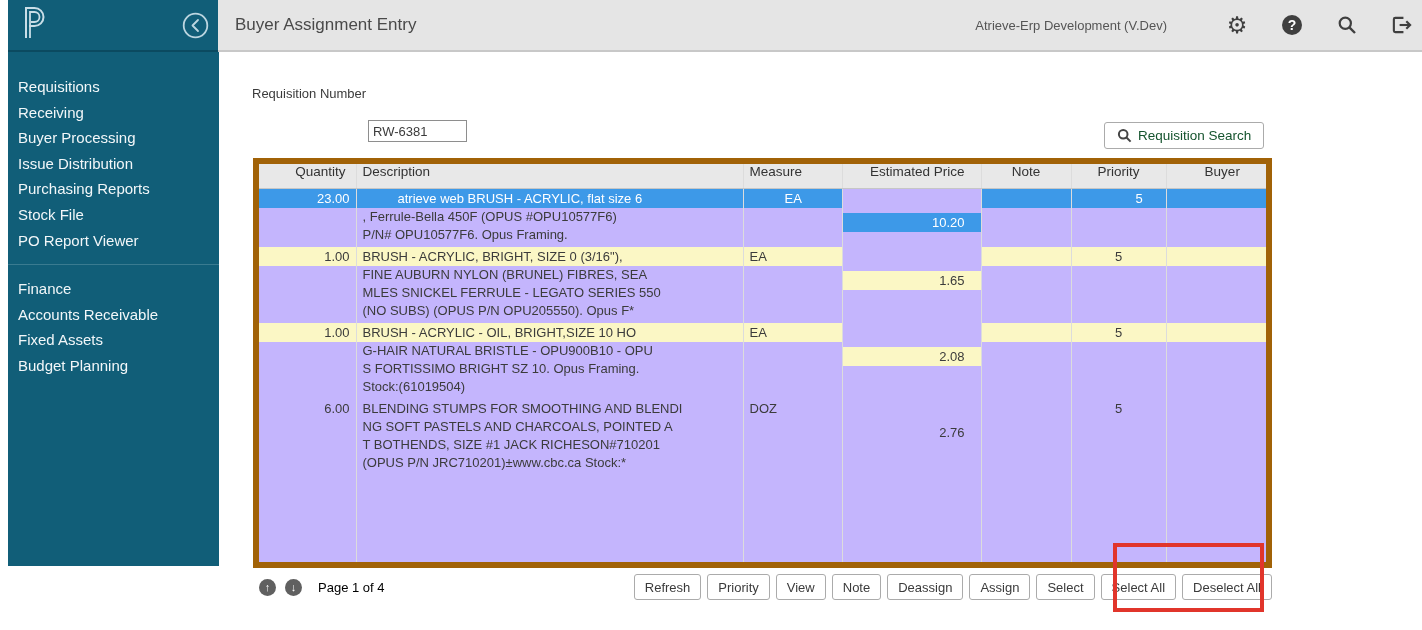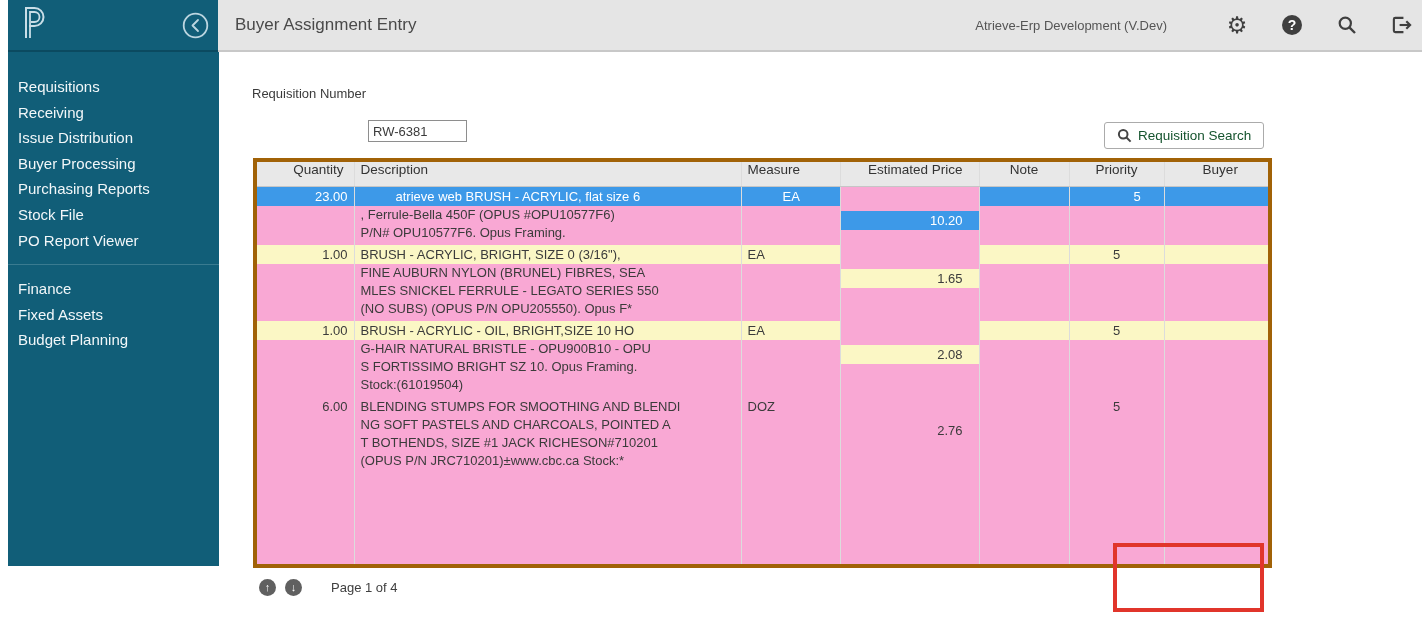--- a/index.html
+++ b/index.html
@@ -52,21 +52,21 @@
     position:absolute; left:1104px; top:122px; height:27px;
     background:#fff; border:1px solid #ababab; border-radius:3px;
     font-size:13.5px; color:#14532d; padding:0 12px;
     display:flex; align-items:center; gap:6px; cursor:pointer;
     font-family:"Liberation Sans","DejaVu Sans",sans-serif;
   }
 
   
   .grid-wrap {
     position:absolute; left:253px; top:158px; width:1019px; height:410px;
-    border:4px solid #a16207; background:#f9a8d4; overflow:hidden;
+    border:6px solid #a16207; background:#c4b5fd; overflow:hidden;
   }
   table.grid { border-collapse:collapse; table-layout:fixed; width:100%; font-size:13px; }
   table.grid th, table.grid td { border-right:1px solid #dcdcdc; vertical-align:top; }
   table.grid th:last-child, table.grid td:last-child { border-right:none; }
   table.grid thead th {
     background:#e8e8e8; border-bottom:1px solid #c6c6c6; height:24px;
     font-weight:normal; color:#333; font-size:13.5px;
   }
   .c-qty   { width:97px; }
   .c-desc  { width:387px; }
@@ -96,21 +96,21 @@
   .grid-footer {
     position:absolute; left:253px; top:572px; width:1019px; height:30px;
     display:flex; align-items:center;
   }
   .pager { display:flex; align-items:center; gap:9px; margin-left:6px; }
   .pager-circle {
     width:17px; height:17px; border-radius:50%; background:#606060; color:#fff;
     display:flex; align-items:center; justify-content:center;
     font-size:11px; font-weight:bold; cursor:pointer; line-height:1;
   }
-  .page-label { font-size:13px; color:#404040; margin-left:20px; }
+  .page-label { font-size:13px; color:#000000; margin-left:7px; }
   .footer-buttons { margin-left:auto; display:flex; gap:6px; }
   .footer-buttons button {
     background:#fff; border:1px solid #ababab; border-radius:3px;
     font-size:13px; color:#3b3b3b; height:26px; padding:0 10px; cursor:pointer;
     font-family:"Liberation Sans","DejaVu Sans",sans-serif; white-space:nowrap;
   }
 
   
   .annotation-box {
     position:absolute; left:1113px; top:543px; width:151px; height:69px;
@@ -131,27 +131,28 @@
     <span class="collapse-btn">
       <svg width="27" height="27" viewBox="0 0 27 27">
         <circle cx="13.5" cy="13.5" r="11.8" fill="none" stroke="#bcd6e0" stroke-width="1.8"></circle>
         <path d="M16 8 l-5.5 5.5 5.5 5.5" fill="none" stroke="#bcd6e0" stroke-width="1.8" stroke-linecap="round" stroke-linejoin="round"></path>
       </svg>
     </span>
   </div>
   <div class="sidebar-menu" id="sidebar-menu">
       <div class="menu-item">Requisitions</div>
       <div class="menu-item">Receiving</div>
+      <div class="menu-item">Buyer Processing</div>
       <div class="menu-item">Issue Distribution</div>
-      <div class="menu-item">Buyer Processing</div>
       <div class="menu-item">Purchasing Reports</div>
       <div class="menu-item">Stock File</div>
       <div class="menu-item">PO Report Viewer</div>
       <div class="menu-divider"></div>
       <div class="menu-item">Finance</div>
+      <div class="menu-item">Accounts Receivable</div>
       <div class="menu-item">Fixed Assets</div>
       <div class="menu-item">Budget Planning</div>
     </div>
 </div>
 
 <div class="topbar">
   <div class="page-title">Buyer Assignment Entry</div>
   <div class="topbar-right">
     <span class="env-name">Atrieve-Erp Development (V.Dev)</span>
     <span class="top-icon">
@@ -326,15 +327,26 @@
       </tbody>
   </table>
 </div>
 
 <div class="grid-footer">
   <div class="pager">
     <span class="pager-circle">↑</span>
     <span class="pager-circle">↓</span>
     <span class="page-label">Page 1 of 4</span>
   </div>
+  <div class="footer-buttons" id="footer-buttons">
+      <button>Refresh</button>
+      <button>Priority</button>
+      <button>View</button>
+      <button>Note</button>
+      <button>Deassign</button>
+      <button>Assign</button>
+      <button>Select</button>
+      <button>Select All</button>
+      <button>Deselect All</button>
+    </div>
 </div>
 
 <div class="annotation-box"></div>
 
 </body></html>

